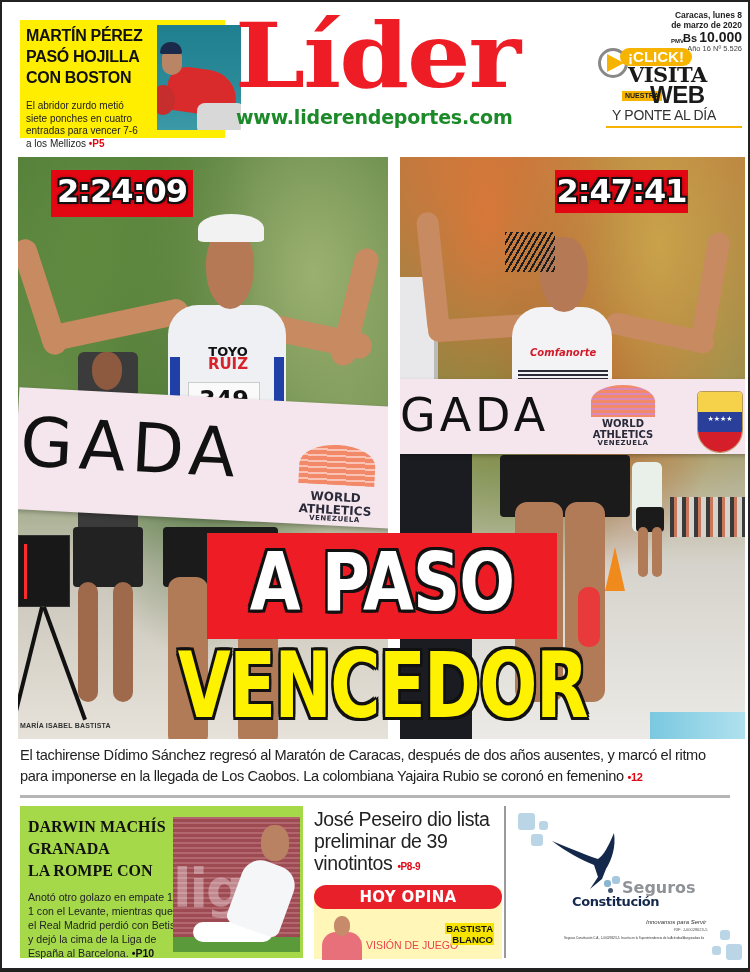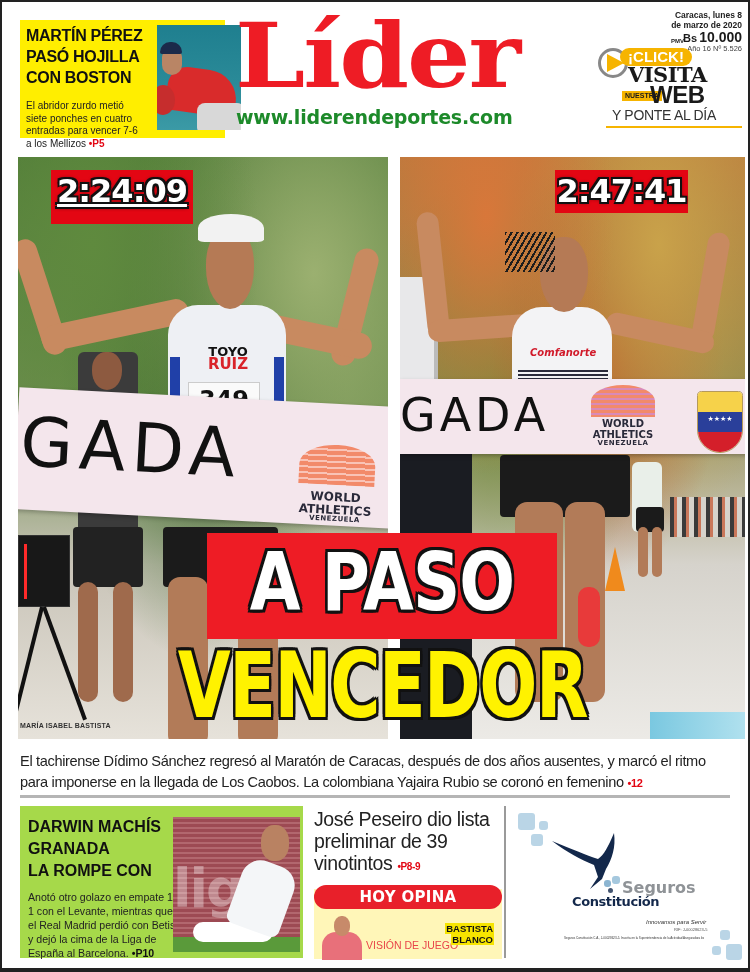--- a/index.html
+++ b/index.html
@@ -53,21 +53,21 @@
   .photo-right { left: 400px; top: 157px; width: 345px; height: 582px;
     background:
       radial-gradient(ellipse at 25% 10%, #d8773a 0%, transparent 35%),
       radial-gradient(ellipse at 75% 15%, #c9a24a 0%, transparent 40%),
       radial-gradient(ellipse at 60% 35%, #b4562a 0%, transparent 40%),
       radial-gradient(ellipse at 30% 40%, #6f8a3e 0%, transparent 45%),
       linear-gradient(180deg, #b87a3e 0%, #8f8a4e 40%, #d6d3cc 70%, #eceae6 100%); }
 
   .time-badge { position: absolute; background: #e30613; color: #fff; font-family: "DejaVu Sans", sans-serif; font-weight: 900; font-size: 32px; line-height: 42px; text-align: center; letter-spacing: -1px;
     text-shadow: -2px -2px 0 #111, 2px -2px 0 #111, -2px 2px 0 #111, 2px 2px 0 #111, 0 0 4px #000; }
-  .time-left { left: 33px; top: 13px; width: 142px; height: 54px; text-decoration: underline; }
+  .time-left { left: 33px; top: 13px; width: 142px; height: 47px; }
   .time-right { left: 155px; top: 13px; width: 133px; height: 43px; }
 
   
   .runner-head { position: absolute; background: #b57a55; border-radius: 45% 45% 50% 50%; }
   .runner-cap { position: absolute; background: #f2f2f2; border-radius: 50% 50% 10% 10%; }
   .runner-arm { position: absolute; background: #c88a60; border-radius: 14px; }
   .singlet { position: absolute; background: #eef0f4; border-radius: 30px 30px 6px 6px; }
   .singlet-blue { position: absolute; background: #2040a8; }
   .bib { position: absolute; background: #fafafa; border: 1px solid #ccc; text-align: center; font-family: "DejaVu Sans", sans-serif; font-weight: 900; color: #111; }
   .sponsor-toyo { position: absolute; font-family: "DejaVu Sans", sans-serif; font-weight: 900; text-align: center; }
@@ -89,27 +89,27 @@
   .shield .r { height: 33%; background: #d41f2a; }
   .blue-mat { position: absolute; background: linear-gradient(90deg, #7ac8e0, #b3e2ef); }
 
   .headline-red { position: absolute; left: 207px; top: 533px; width: 350px; height: 106px; background: #ee1c25; }
   .headline-1 { position: absolute; left: 207px; top: 528px; width: 350px; text-align: center; font-family: "DejaVu Sans", sans-serif; font-weight: 900; font-size: 80px; line-height: 110px; color: #fff; letter-spacing: -1px; transform: scaleX(0.82); transform-origin: center;
     text-shadow: -3px -3px 0 #111, 3px -3px 0 #111, -3px 3px 0 #111, 3px 3px 0 #111, 0 3px 0 #111, 3px 0 0 #111, -3px 0 0 #111, 0 -3px 0 #111; }
   .headline-2 { position: absolute; left: 110px; top: 636px; width: 545px; text-align: center; font-family: "DejaVu Sans", sans-serif; font-weight: 900; font-size: 90px; line-height: 100px; color: #fff200; letter-spacing: -2px; transform: scaleX(0.76); transform-origin: center;
     text-shadow: -3px -3px 0 #111, 3px -3px 0 #111, -3px 3px 0 #111, 3px 3px 0 #111, 0 3px 0 #111, 3px 0 0 #111, -3px 0 0 #111, 0 -3px 0 #111; }
   .photo-credit { position: absolute; left: 20px; top: 722px; font-size: 7px; font-weight: 700; color: #333; letter-spacing: 0.2px; }
 
-  .lead { position: absolute; left: 20px; top: 745px; width: 712px; font-family: "Liberation Sans", sans-serif; font-size: 14.6px; line-height: 21px; color: #222; letter-spacing: -0.35px; margin-top: 6px; }
+  .lead { position: absolute; left: 20px; top: 745px; width: 712px; font-family: "Liberation Sans", sans-serif; font-size: 14.6px; line-height: 21px; color: #222; letter-spacing: -0.35px; }
   .lead .ref { color: #e30613; font-weight: 700; font-size: 11px; }
   .hr { position: absolute; left: 20px; top: 795px; width: 710px; height: 3px; background: #b5b5b5; }
 
   
   .teaser-green { position: absolute; left: 20px; top: 806px; width: 283px; height: 152px; background: #a6d94a; }
-  .teaser-green .title { position: absolute; left: 8px; top: 10px; width: 150px; font-family: Liberation Sans, sans-serif; font-weight: 900; font-size: 16px; line-height: 22px; color: #111; }
+  .teaser-green .title { position: absolute; left: 8px; top: 10px; width: 150px; font-family: Liberation Serif, serif; font-weight: 900; font-size: 16px; line-height: 22px; color: #111; }
   .teaser-green .body { position: absolute; left: 8px; top: 84px; width: 150px; font-family: "Liberation Sans Narrow", "Liberation Sans", sans-serif; font-size: 10.6px; line-height: 14px; color: #222; }
   .teaser-green .ref { font-weight: 700; color: #111; }
   .green-photo { position: absolute; left: 153px; top: 11px; width: 127px; height: 135px;
     background: repeating-linear-gradient(0deg, #9d4a53 0 3px, #b2676e 3px 5px), #9d4a53; overflow: hidden; }
   .green-photo .liga { position: absolute; left: 0; top: 40px; color: rgba(255,255,255,0.35); font-family: "DejaVu Sans", sans-serif; font-weight: 900; font-size: 54px; letter-spacing: -2px; }
   .green-photo .grass { position: absolute; left: 0; bottom: 0; width: 100%; height: 15px; background: #5a9a3a; }
   .player-body { position: absolute; left: 62px; top: 45px; width: 55px; height: 70px; background: #f4f6f8; border-radius: 20px 20px 8px 8px; transform: rotate(20deg); }
   .player-head { position: absolute; left: 88px; top: 8px; width: 28px; height: 36px; background: #b98262; border-radius: 45%; }
   .player-leg { position: absolute; left: 20px; top: 105px; width: 80px; height: 20px; background: #ffffff; border-radius: 10px; }
 

